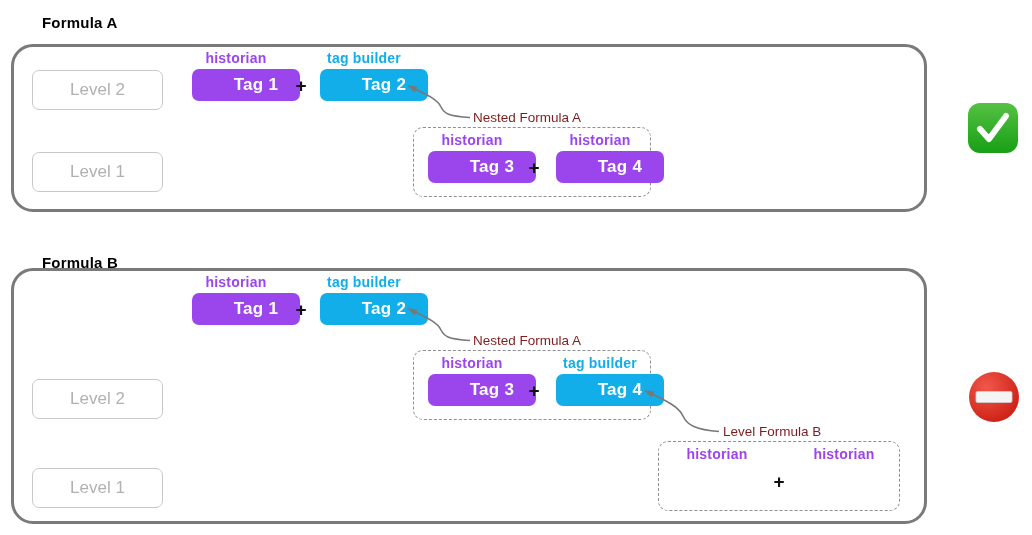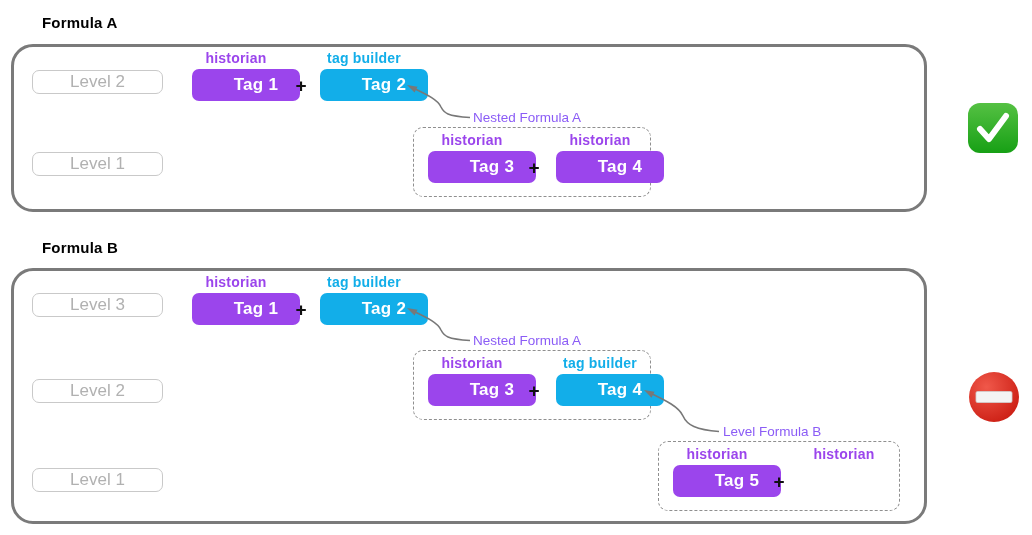--- a/index.html
+++ b/index.html
@@ -8,36 +8,36 @@
     font-family:"Liberation Sans", sans-serif;
   }
   .abs{position:absolute;}
   .section-title{
     font-size:15px;font-weight:bold;color:#000000;letter-spacing:.2px;
   }
   .frame{
     border:3px solid #7a7a7a;border-radius:22px;background:#ffffff;box-sizing:border-box;
   }
   .level-box{
-    width:131px;height:24px;border:1.5px solid #c9c9c9;border-radius:7px;
+    width:131px;height:40px;border:1.5px solid #c9c9c9;border-radius:7px;
     box-sizing:border-box;display:flex;align-items:center;justify-content:center;
     color:#b1b1b1;font-size:17px;background:#ffffff;
   }
   .tag{
     width:88px;height:32px;border-radius:7px;display:flex;align-items:center;justify-content:center;
     color:#ffffff;font-size:17px;font-weight:bold;letter-spacing:.3px;padding-left:20px;
   }
   .tag-type{
     width:88px;text-align:center;font-size:14px;font-weight:bold;letter-spacing:.2px;
   }
   .plus{
     width:22px;text-align:center;font-size:19px;font-weight:bold;color:#111111;
   }
   .callout{
-    font-size:13.5px;color:#8b5cf6;white-space:nowrap;
+    font-size:13.5px;color:#7f1d1d;white-space:nowrap;
   }
   .dashed-box{
     border:1.4px dashed #8f8f8f;border-radius:10px;box-sizing:border-box;background:transparent;
   }
   svg{display:block;}
   .arrow-layer{pointer-events:none;}
 </style>
 </head>
 <body>
 
@@ -77,27 +77,24 @@
         <linearGradient id="gGreen" x1="0" y1="0" x2="0" y2="1">
           <stop offset="0" stop-color="#55c143"></stop>
           <stop offset="1" stop-color="#17a015"></stop>
         </linearGradient>
       </defs>
       <rect x="2" y="2" width="50" height="50" rx="12" fill="url(#gGreen)"></rect>
       <path d="M14 28 L23 38 L40 15" fill="none" stroke="#ffffff" stroke-width="6" stroke-linecap="round" stroke-linejoin="round"></path>
     </svg>
   </div>
 
-  <div class="abs section-title" style="left:42px;top:239px;">Formula B</div>
+  <div class="abs section-title" style="left:42px;top:254px;">Formula B</div>
 
   <div class="abs frame" style="left:11px;top:268px;width:916px;height:256px;"></div>
 
-  <div class="abs level-box" style="left:32px;top:293px;">
-    <span>Level 3</span>
-  </div>
   <div class="abs level-box" style="left:32px;top:379px;">
     <span>Level 2</span>
   </div>
   <div class="abs level-box" style="left:32px;top:468px;">
     <span>Level 1</span>
   </div>
 
   <div class="abs tag-type" style="left: 192px; top: 274px; color: rgb(155, 69, 236);">historian</div>
   <div class="abs tag" style="left: 192px; top: 293px; background: rgb(155, 69, 236);">Tag 1</div>
 
@@ -112,21 +109,20 @@
   <div class="abs tag-type" style="left: 428px; top: 355px; color: rgb(155, 69, 236);">historian</div>
   <div class="abs tag" style="left: 428px; top: 374px; background: rgb(155, 69, 236);">Tag 3</div>
   <div class="abs plus" style="left:523px;top:380px;">+</div>
   <div class="abs tag-type" style="left: 556px; top: 355px; color: rgb(18, 174, 233);">tag builder</div>
   <div class="abs tag" style="left: 556px; top: 374px; background: rgb(18, 174, 233);">Tag 4</div>
 
   <div class="abs callout" style="left:723px;top:424px;">Level Formula B</div>
 
   <div class="abs dashed-box" style="left:658px;top:441px;width:242px;height:70px;"></div>
   <div class="abs tag-type" style="left: 673px; top: 446px; color: rgb(155, 69, 236);">historian</div>
-  <div class="abs tag" style="left: 673px; top: 465px; background: rgb(155, 69, 236);">Tag 5</div>
   <div class="abs plus" style="left:768px;top:471px;">+</div>
   <div class="abs tag-type" style="left: 800px; top: 446px; color: rgb(155, 69, 236);">historian</div>
 
   <div class="abs" style="left:968px;top:371px;width:52px;height:52px;">
     <svg width="52" height="52" viewBox="0 0 52 52">
       <defs>
         <radialGradient id="gRed" cx="0.35" cy="0.3" r="0.9">
           <stop offset="0" stop-color="#f0584a"></stop>
           <stop offset="1" stop-color="#c6150b"></stop>
         </radialGradient>

